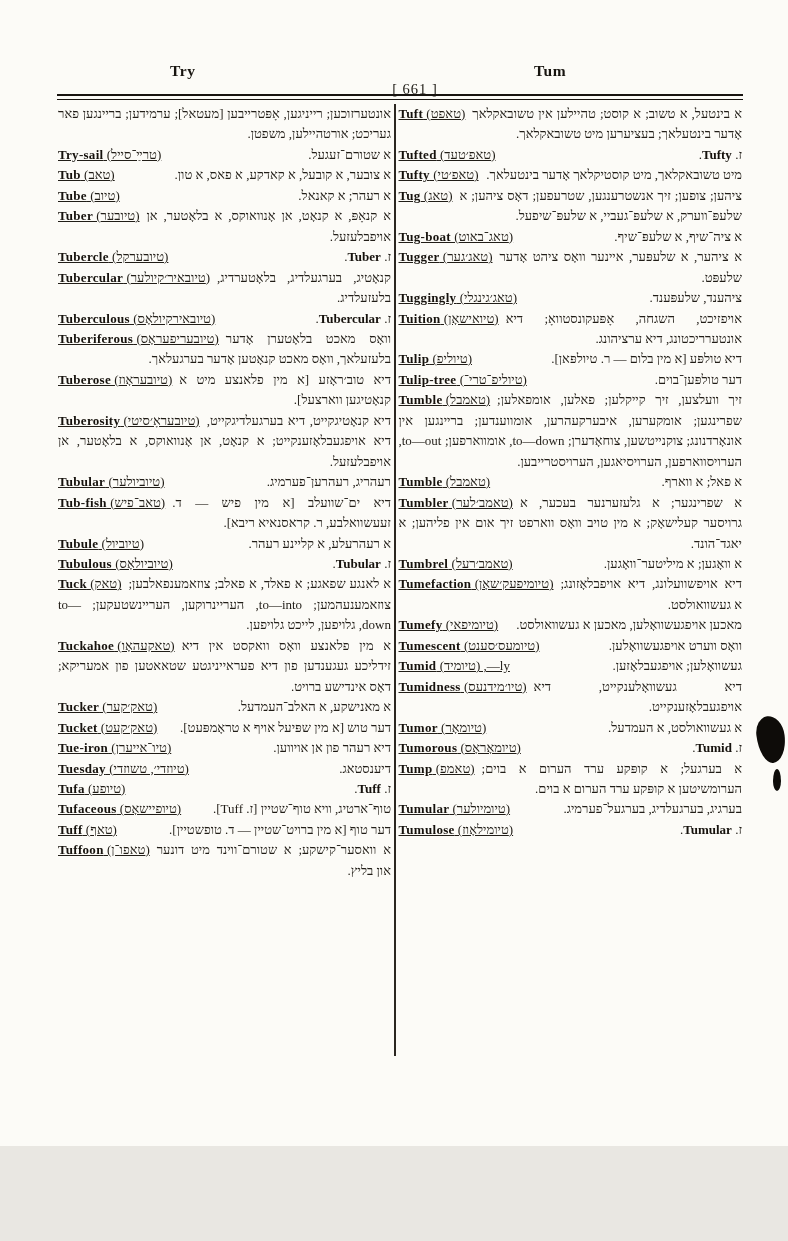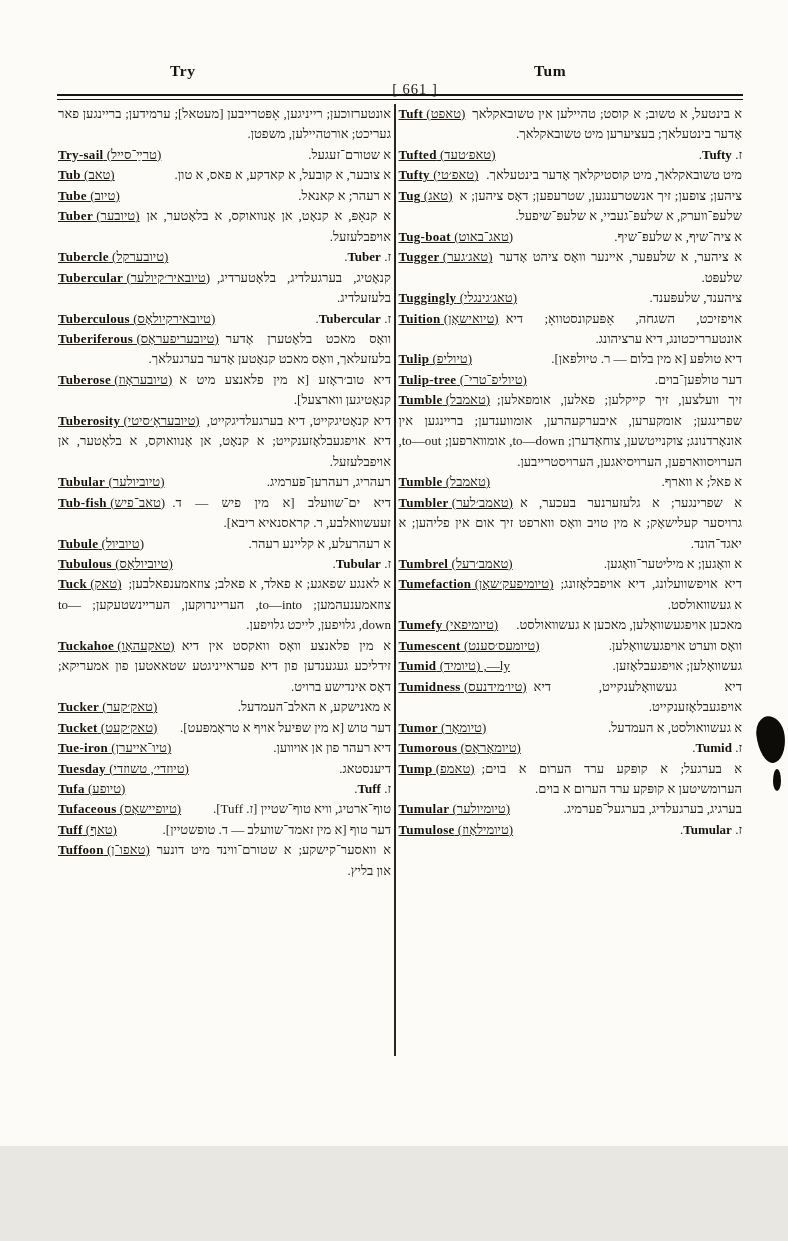--- a/index.html
+++ b/index.html
@@ -76,21 +76,21 @@
         <div class="entry"><span class="hw"><span class="hw-en">Tubule</span><span class="hw-tr"> (טיוביול)</span></span><span class="def">א רעהרעלע, א קליינע רעהר.</span></div>
         <div class="entry"><span class="hw"><span class="hw-en">Tubulous</span><span class="hw-tr"> (טיוביולאָס)</span></span><span class="def">ז. <b>Tubular</b>.</span></div>
         <div class="entry"><span class="hw"><span class="hw-en">Tuck</span><span class="hw-tr"> (טאק)</span></span><span class="def">א לאנגע שפאגע; א פאלד, א פאלב; צוזאמענפאלבען; צוזאמענעהמען; to—into, העריינרוקען, העריינשטעקען; to—down, גלויפען, לייכט גלויפען.</span></div>
         <div class="entry"><span class="hw"><span class="hw-en">Tuckahoe</span><span class="hw-tr"> (טאקעהאָו)</span></span><span class="def">א מין פלאנצע וואָס וואקסט אין דיא זידליכע געגענדען פון דיא פעראייניגטע שטאאטען פון אמעריקא; דאָס אינדישע ברויט.</span></div>
         <div class="entry"><span class="hw"><span class="hw-en">Tucker</span><span class="hw-tr"> (טאק׳קער)</span></span><span class="def">א מאנישקע, א האלב־העמדעל.</span></div>
         <div class="entry"><span class="hw"><span class="hw-en">Tucket</span><span class="hw-tr"> (טאק׳קעט)</span></span><span class="def">דער טוש [א מין שפּיעל אויף א טראָמפּעט].</span></div>
         <div class="entry"><span class="hw"><span class="hw-en">Tue-iron</span><span class="hw-tr"> (טיו־אייערן)</span></span><span class="def">דיא רעהר פון אן אויווען.</span></div>
         <div class="entry"><span class="hw"><span class="hw-en">Tuesday</span><span class="hw-tr"> (טיוזדי׳, טשוזדי)</span></span><span class="def">דיענסטאג.</span></div>
         <div class="entry"><span class="hw"><span class="hw-en">Tufa</span><span class="hw-tr"> (טיופע)</span></span><span class="def">ז. <b>Tuff</b>.</span></div>
         <div class="entry"><span class="hw"><span class="hw-en">Tufaceous</span><span class="hw-tr"> (טיופיישאָס)</span></span><span class="def">טוף־ארטיג, וויא טוף־שטיין [ז. Tuff].</span></div>
-        <div class="entry"><span class="hw"><span class="hw-en">Tuff</span><span class="hw-tr"> (טאף)</span></span><span class="def">דער טוף [א מין זאמד־שוועלב — ד. טופשטיין].</span></div>
+        <div class="entry"><span class="hw"><span class="hw-en">Tuff</span><span class="hw-tr"> (טאף)</span></span><span class="def">דער טוף [א מין ברויט־שטיין — ד. טופשטיין].</span></div>
         <div class="entry"><span class="hw"><span class="hw-en">Tuffoon</span><span class="hw-tr"> (טאפו־ן)</span></span><span class="def">א וואסער־קישקע; א שטורם־ווינד מיט דונער און בליץ.</span></div>
       </div>
     <div class="divider"></div>
     <div class="col col-right" id="col-right">
         <div class="entry"><span class="hw"><span class="hw-en">Tuft</span><span class="hw-tr"> (טאפט)</span></span><span class="def">א בינטעל, א טשוב; א קוסט; טהיילען אין טשובאקלאך אָדער בינטעלאך; בעציערען מיט טשובאקלאך.</span></div>
         <div class="entry"><span class="hw"><span class="hw-en">Tufted</span><span class="hw-tr"> (טאפ׳טעד)</span></span><span class="def">ז. <b>Tufty</b>.</span></div>
         <div class="entry"><span class="hw"><span class="hw-en">Tufty</span><span class="hw-tr"> (טאפ׳טי)</span></span><span class="def">מיט טשובאקלאך, מיט קוסטיקלאך אָדער בינטעלאך.</span></div>
         <div class="entry"><span class="hw"><span class="hw-en">Tug</span><span class="hw-tr"> (טאג)</span></span><span class="def">ציהען; צופען; זיך אנשטרענגען, שטרעפען; דאָס ציהען; א שלעפּ־ווערק, א שלעפּ־געביי, א שלעפּ־שיפעל.</span></div>
         <div class="entry"><span class="hw"><span class="hw-en">Tug-boat</span><span class="hw-tr"> (טאג־באוט)</span></span><span class="def">א ציה־שיף, א שלעפּ־שיף.</span></div>
         <div class="entry"><span class="hw"><span class="hw-en">Tugger</span><span class="hw-tr"> (טאג׳גער)</span></span><span class="def">א ציהער, א שלעפּער, איינער וואָס ציהט אָדער שלעפּט.</span></div>

